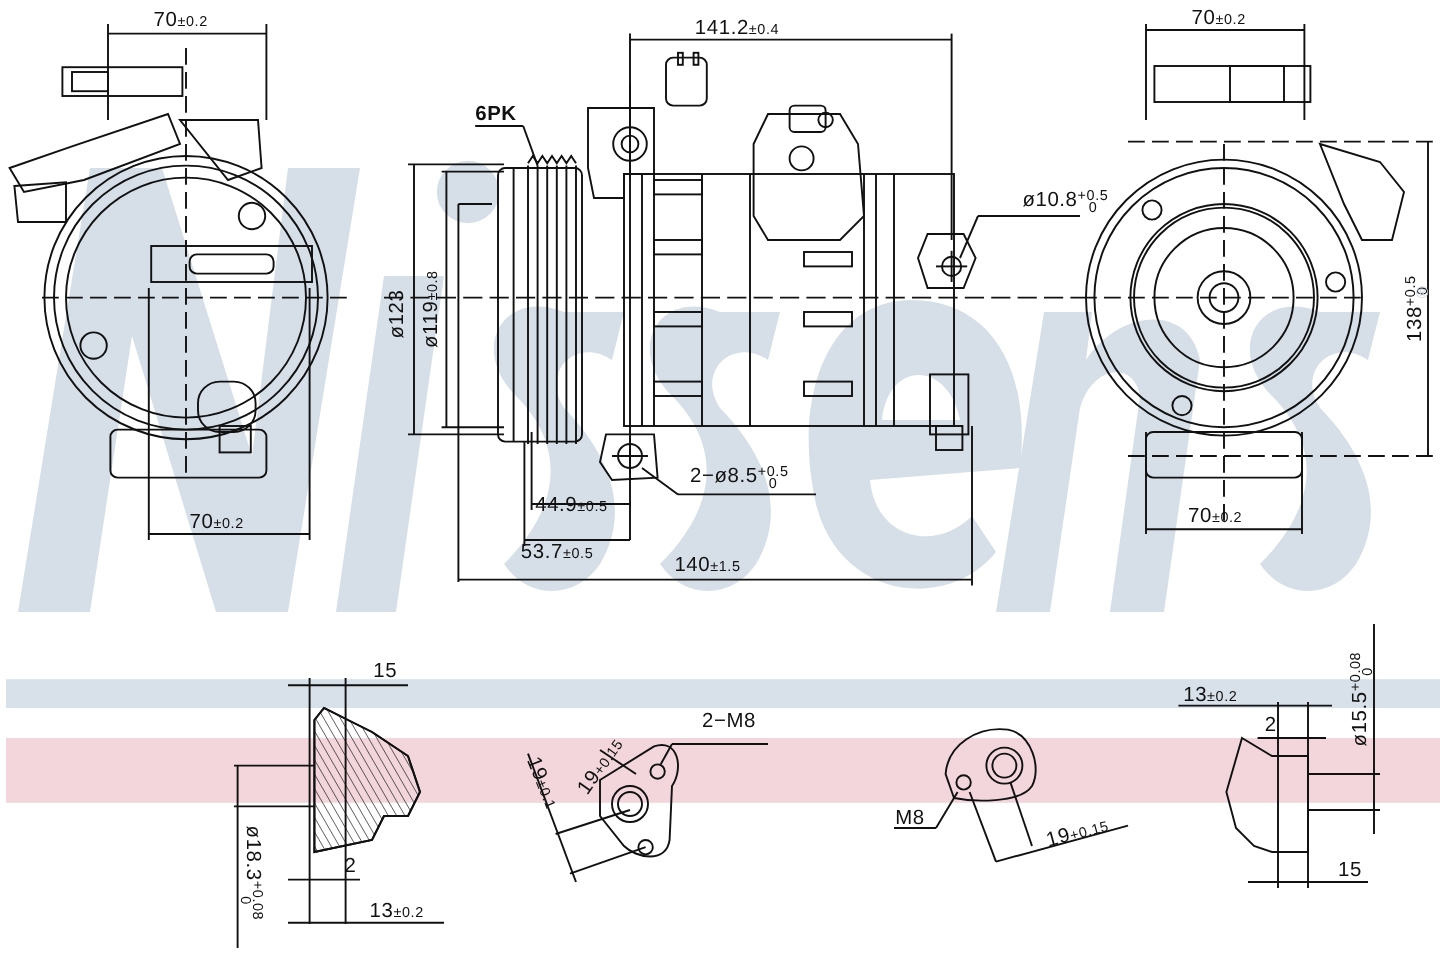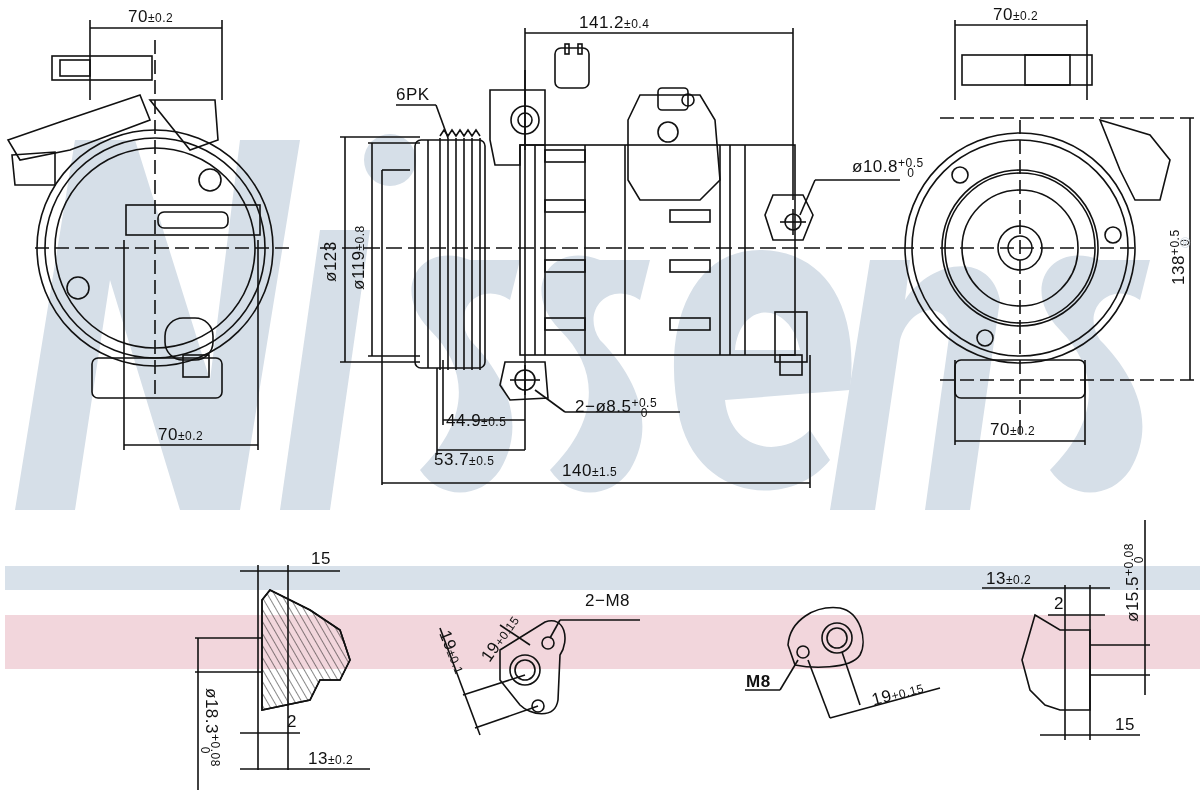--- a/index.html
+++ b/index.html
@@ -228,34 +228,34 @@
     </defs>
   </svg>
 
   <div class="lbl" style="left:128px;top:8px;">
     <span>70</span><span class="tol">±0.2</span>
   </div>
   <div class="lbl" style="left:158px;top:426px;">
     <span>70</span><span class="tol">±0.2</span>
   </div>
 
-  <div class="lbl" style="left:396px;top:86px;">6PK</div>
+  <div class="lbl" style="left:396px;top:86px;font-weight:bold;">6PK</div>
   <div class="lbl" style="left:579px;top:14px;">
     <span>141.2</span><span class="tol">±0.4</span>
   </div>
   <div class="lbl rot" style="left:322px;top:282px;transform:rotate(-90deg);">
     <span>ø123</span>
   </div>
   <div class="lbl rot" style="left:350px;top:290px;transform:rotate(-90deg);">
     <span>ø119</span><span class="tol">±0.8</span>
   </div>
   <div class="lbl" style="left:812px;top:158px;margin-left:40px;">
     <span>ø10.8</span><span class="sup"><span style="display:block">+0.5</span><span style="display:block">0</span></span>
   </div>
-  <div class="lbl" style="left:575px;top:398px;">
+  <div class="lbl" style="left:575px;top:388px;">
     <span>2−ø8.5</span><span class="sup"><span style="display:block">+0.5</span><span style="display:block">0</span></span>
   </div>
   <div class="lbl" style="left:446px;top:412px;">
     <span>44.9</span><span class="tol">±0.5</span>
   </div>
   <div class="lbl" style="left:434px;top:451px;">
     <span>53.7</span><span class="tol">±0.5</span>
   </div>
   <div class="lbl" style="left:562px;top:462px;">
     <span>140</span><span class="tol">±1.5</span>
@@ -282,21 +282,21 @@
   </div>
 
   <div class="lbl" style="left:585px;top:592px;text-align:center;">2−M8</div>
   <div class="lbl" style="left:452px;top:628px;transform:rotate(68deg);transform-origin:left top;">
     <span>19</span><span class="tol">±0.1</span>
   </div>
   <div class="lbl" style="left:478px;top:655px;transform:rotate(-55deg);transform-origin:left top;">
     <span>19</span><span class="tol">+0.15</span>
   </div>
 
-  <div class="lbl" style="left:746px;top:673px;font-weight:bold;">M8</div>
+  <div class="lbl" style="left:746px;top:673px;">M8</div>
   <div class="lbl" style="left:870px;top:692px;transform:rotate(-15deg);transform-origin:left top;">
     <span>19</span><span class="tol">+0.15</span>
   </div>
 
   <div class="lbl" style="left:986px;top:570px;">
     <span>13</span><span class="tol">±0.2</span>
   </div>
   <div class="lbl" style="left:1054px;top:595px;">2</div>
   <div class="lbl" style="left:1115px;top:716px;">15</div>
   <div class="lbl rot" style="left:1124px;top:622px;transform:rotate(-90deg);">

